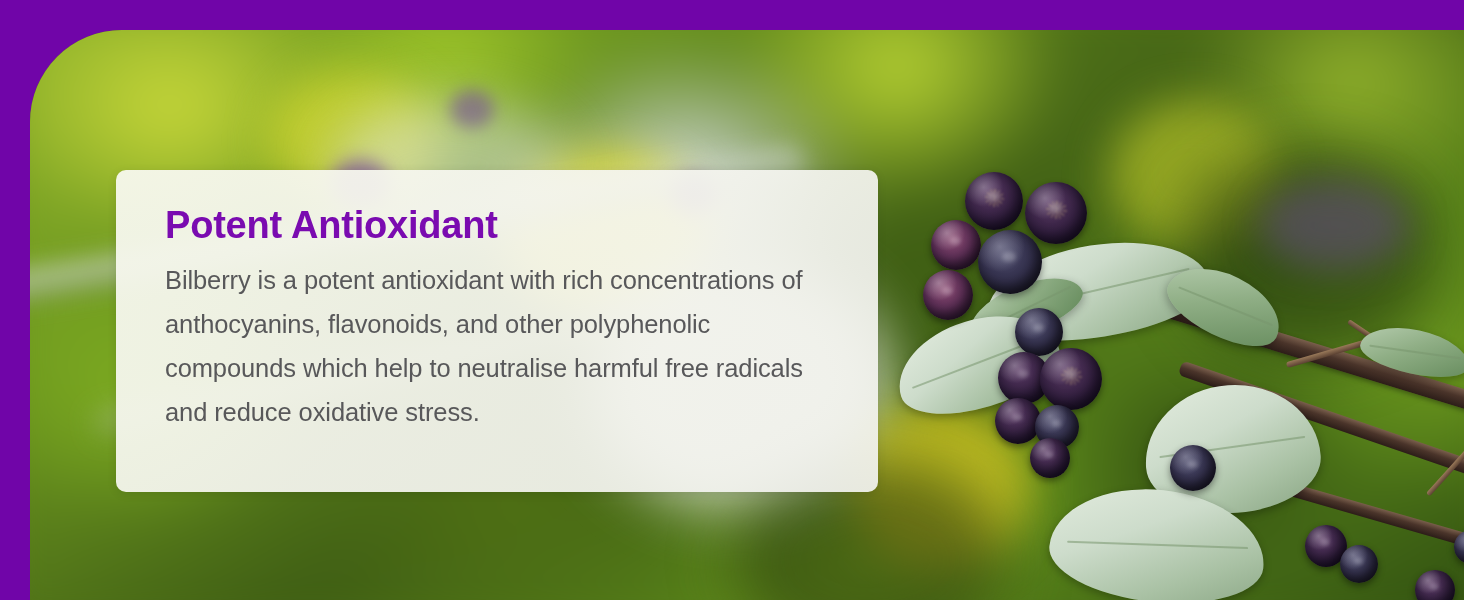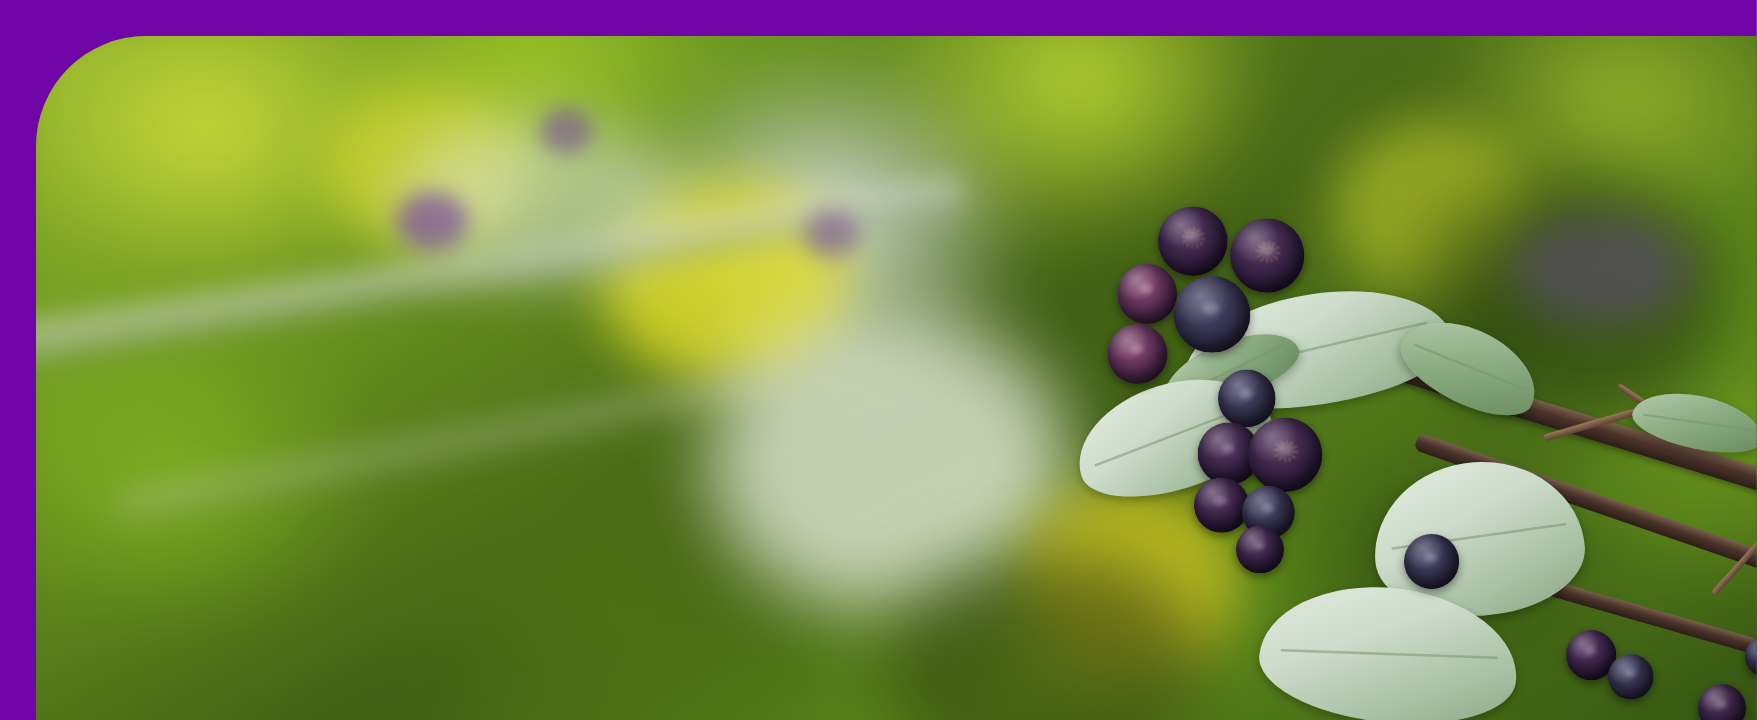--- a/index.html
+++ b/index.html
@@ -282,15 +282,19 @@
     <div class="berry" style="left:965px; top:368px; width:46px; height:46px;"></div>
     <div class="berry dusty" style="left:1005px; top:375px; width:44px; height:44px;"></div>
     <div class="berry" style="left:1000px; top:408px; width:40px; height:40px;"></div>
 
     <div class="berry dusty" style="left:1140px; top:415px; width:46px; height:46px;"></div>
     <div class="berry" style="left:1275px; top:495px; width:42px; height:42px;"></div>
     <div class="berry dusty" style="left:1310px; top:515px; width:38px; height:38px;"></div>
     <div class="berry" style="left:1385px; top:540px; width:40px; height:40px;"></div>
     <div class="berry dusty" style="left:1424px; top:500px; width:34px; height:34px;"></div>
 
+    <div class="info-card" style="left:86px; top:140px;">
+      <h2 class="card-title">Potent Antioxidant</h2>
+      <p class="card-body">Bilberry is a potent antioxidant with rich concentrations of anthocyanins, flavonoids, and other polyphenolic compounds which help to neutralise harmful free radicals and reduce oxidative stress.</p>
+    </div>
 
   </div>
 </div>
 
 </body></html>

